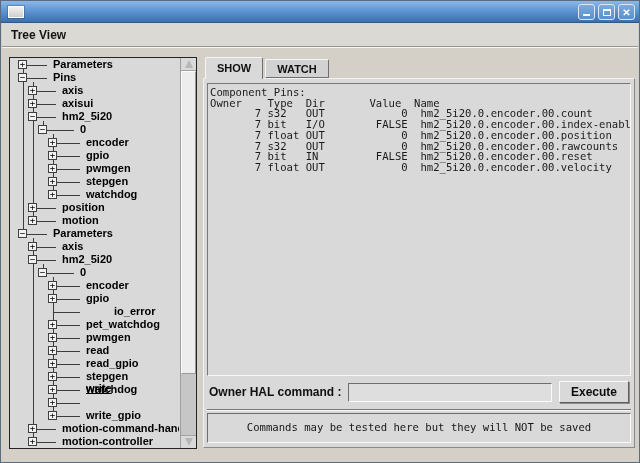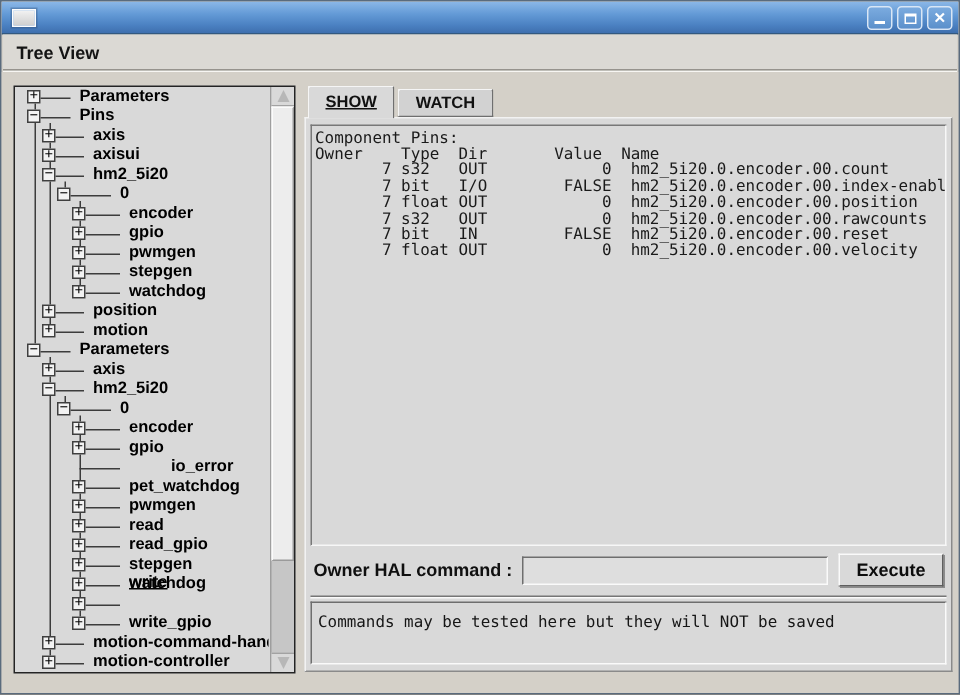--- a/index.html
+++ b/index.html
@@ -66,21 +66,21 @@
     border-top-color:#fbfbfb; }
 
   
   .right-panel { position:absolute; left:202px; top:8px; width:432px; height:392px;
     display:flex; flex-direction:column; }
   .tabbar { height:22px; display:flex; align-items:flex-end; padding-left:2px; }
   .tab { font-size:11px; font-weight:bold; color:#111; background:#d2d2d2;
     border:1px solid; border-color:#f5f5f5 #6f6f6f #6f6f6f #f5f5f5;
     border-radius:2px 2px 0 0; padding:3px 11px 2px; height:19px; margin-right:2px; }
   .tab.active { background:#d9d9d9; height:22px; padding-top:4px; padding-bottom:4px;
-    border-bottom:none; position:relative; z-index:5; margin-bottom:-1px;text-decoration:underline; }
+    border-bottom:none; position:relative; z-index:5; margin-bottom:-1px; }
   .page { flex:1; background:#d9d9d9; border:1px solid;
     border-color:#f2f2f2 #8a8a8a #8a8a8a #f2f2f2;
     display:flex; flex-direction:column; padding:4px 3px 4px; }
 
   .output-box { flex:1; background:#d9d9d9; border:1px solid;
     border-color:#787878 #f7f7f7 #f7f7f7 #787878; overflow:hidden; padding:3px 2px; }
   .output-box pre { font-family:"DejaVu Sans Mono", monospace; font-size:10.6px;
     line-height:10.7px; color:#1a1a1a; }
 
   .command-row { height:30px; display:flex; align-items:center; padding:4px 2px 2px; gap:7px; }
@@ -88,22 +88,22 @@
   .cmd-input { flex:1; height:19px; background:#dedede; border:1px solid;
     border-color:#6e6e6e #fafafa #fafafa #6e6e6e;
     font-family:"DejaVu Sans Mono", monospace; font-size:11px; padding:0 3px; outline:none; }
   .execute-btn { height:22px; padding:1px 11px; font-size:12px; font-weight:bold;
     color:#0d0d0d; background:#d9d9d9; border:1px solid;
     border-color:#fafafa #5f5f5f #5f5f5f #fafafa;
     box-shadow:1px 1px 0 #8c8c8c; }
 
   .separator { height:0; border-top:1px solid #767676; border-bottom:1px solid #fafafa;
     margin:3px 0 2px; }
-  .message-box { height:42px; background:#d9d9d9; border:1px solid;
-    border-color:#6e6e6e #fafafa #fafafa #6e6e6e; padding:3px 4px; overflow:hidden; }
+  .message-box { height:30px; background:#d9d9d9; border:1px solid;
+    border-color:#6e6e6e #fafafa #fafafa #6e6e6e; padding:3px 4px; overflow:hidden;text-align:center; }
   .message-box span { font-family:"DejaVu Sans Mono", monospace; font-size:10.6px; color:#161616; white-space:pre; }
 </style>
 </head>
 <body>
 
 <div class="window">
 
   <div class="titlebar">
     <div class="win-icon"></div>
     <div class="win-btns">

